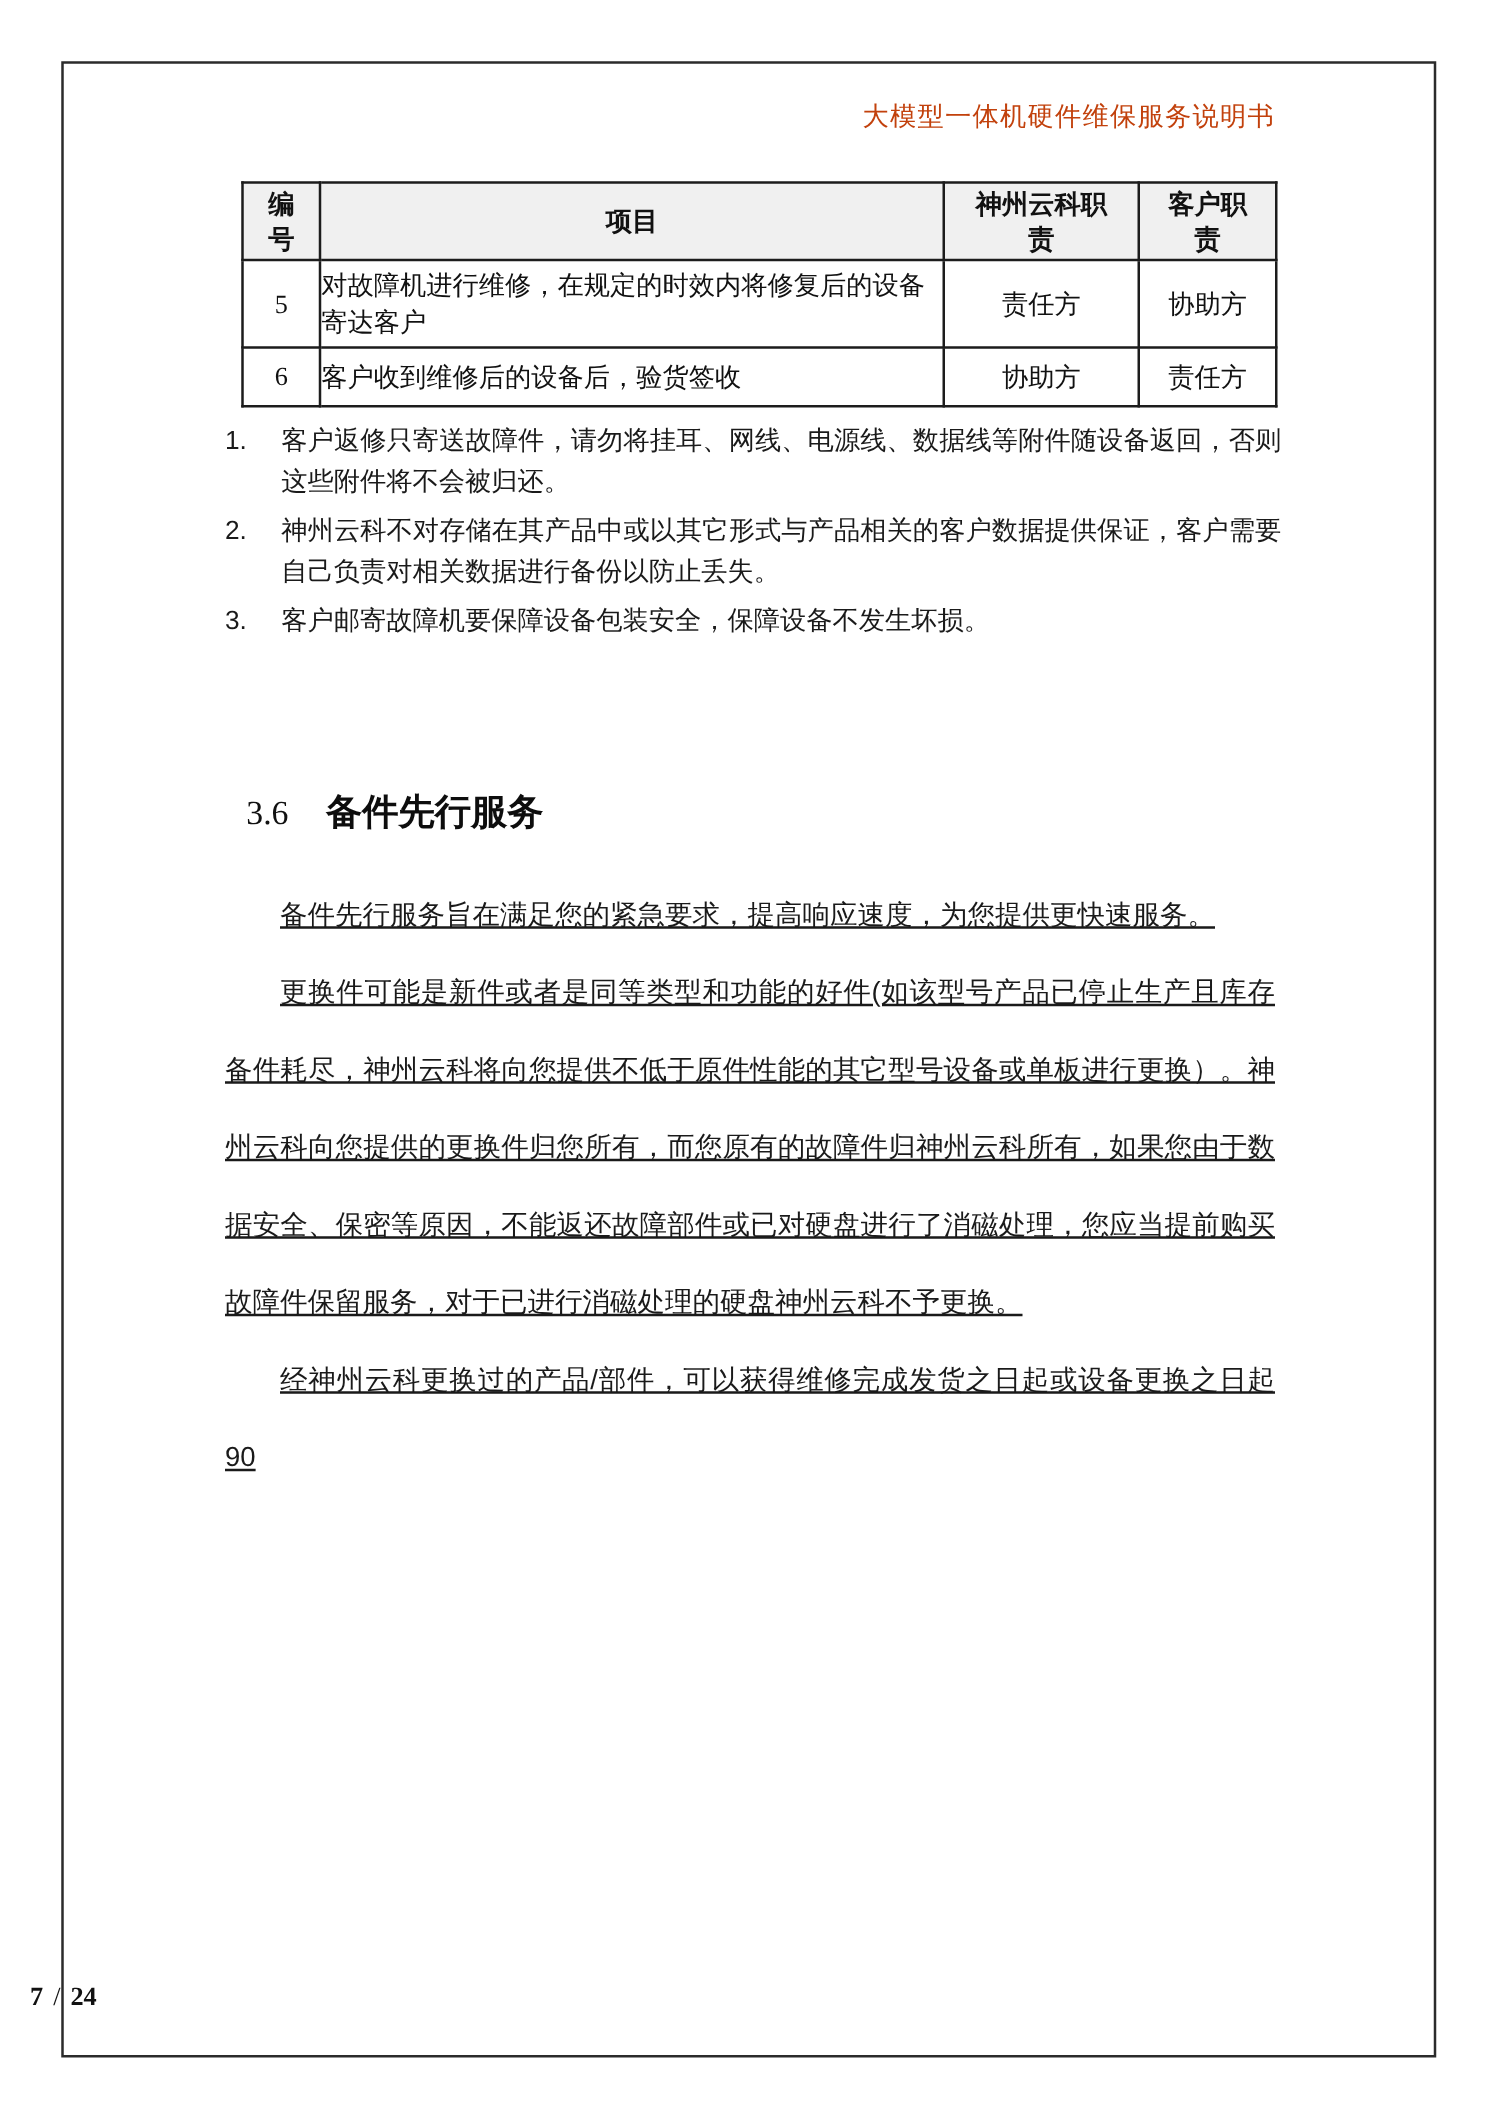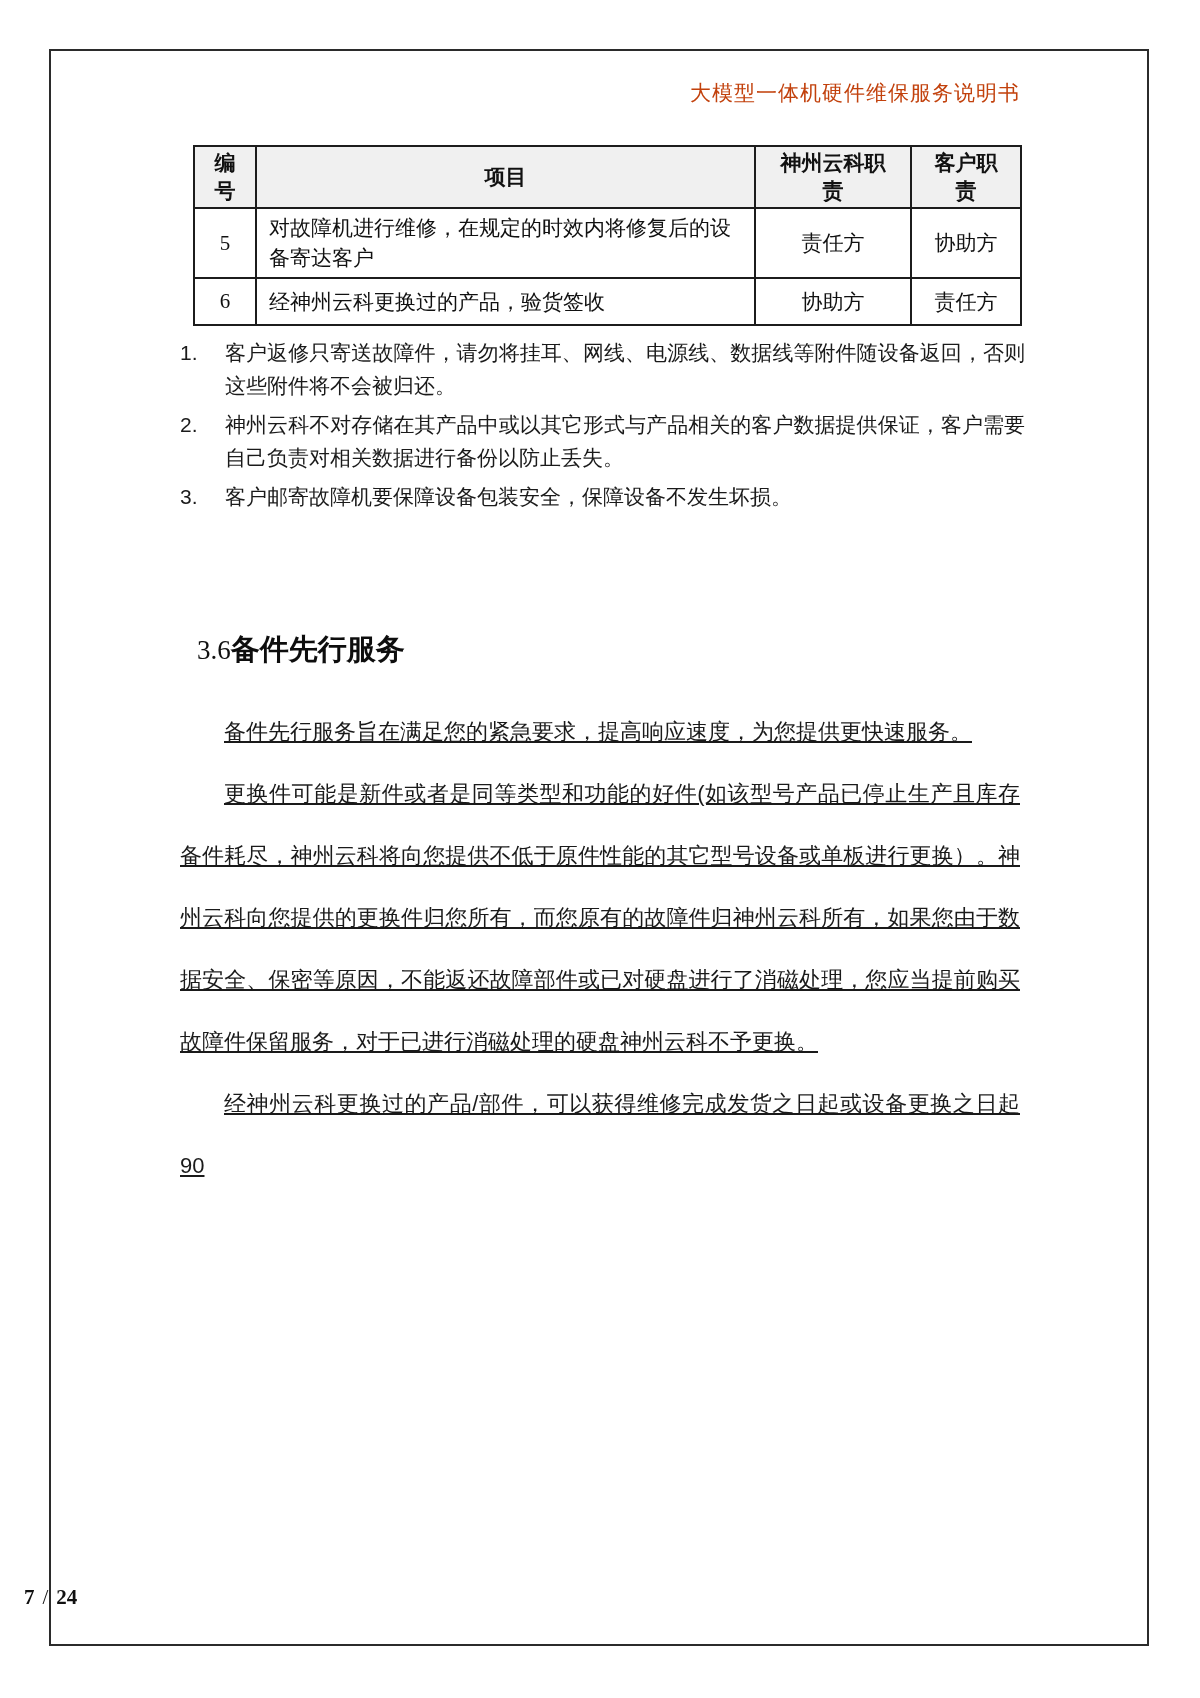--- a/index.html
+++ b/index.html
@@ -55,21 +55,21 @@
     box-sizing: border-box;
     color: #111111;
   }
   table.svc-table th {
     background: #f0f0f0;
     font-weight: bold;
     height: 55px;
   }
   table.svc-table td.item-cell {
     text-align: left;
-    padding: 4px 12px;
+    padding: 4px 0;
     line-height: 30px;
   }
   tr.row-a { height: 57px; }
   tr.row-b { height: 47px; }
   .col-no { width: 62px; }
   .col-item { width: 499px; }
   .col-vendor { width: 156px; }
   .col-customer { width: 110px; }
 
   .notes {
@@ -103,21 +103,21 @@
   .section-heading {
     position: absolute;
     top: 630px;
     left: 197px;
     white-space: nowrap;
   }
   .section-num {
     font-family: "Liberation Serif", "DejaVu Serif", serif;
     font-size: 27px;
     color: #111111;
-    margin-right: 0;
+    margin-right: 30px;
   }
   .section-title {
     font-family: "Liberation Sans", "DejaVu Sans", sans-serif;
     font-size: 29px;
     font-weight: bold;
     color: #0d0d0d;
   }
 
   .body-text {
     position: absolute;
@@ -173,21 +173,21 @@
   </thead>
   <tbody>
     <tr class="row-a">
       <td>5</td>
       <td class="item-cell">对故障机进行维修，在规定的时效内将修复后的设备寄达客户</td>
       <td>责任方</td>
       <td>协助方</td>
     </tr>
     <tr class="row-b">
       <td>6</td>
-      <td class="item-cell">经神州云科更换过的产品，验货签收</td>
+      <td class="item-cell">客户收到维修后的设备后，验货签收</td>
       <td>协助方</td>
       <td>责任方</td>
     </tr>
   </tbody>
 </table>
 
 <div class="notes">
   <div class="note-item">
     <span class="note-num">1.</span>
     <span class="note-text">客户返修只寄送故障件，请勿将挂耳、网线、电源线、数据线等附件随设备返回，否则这些附件将不会被归还。</span>

